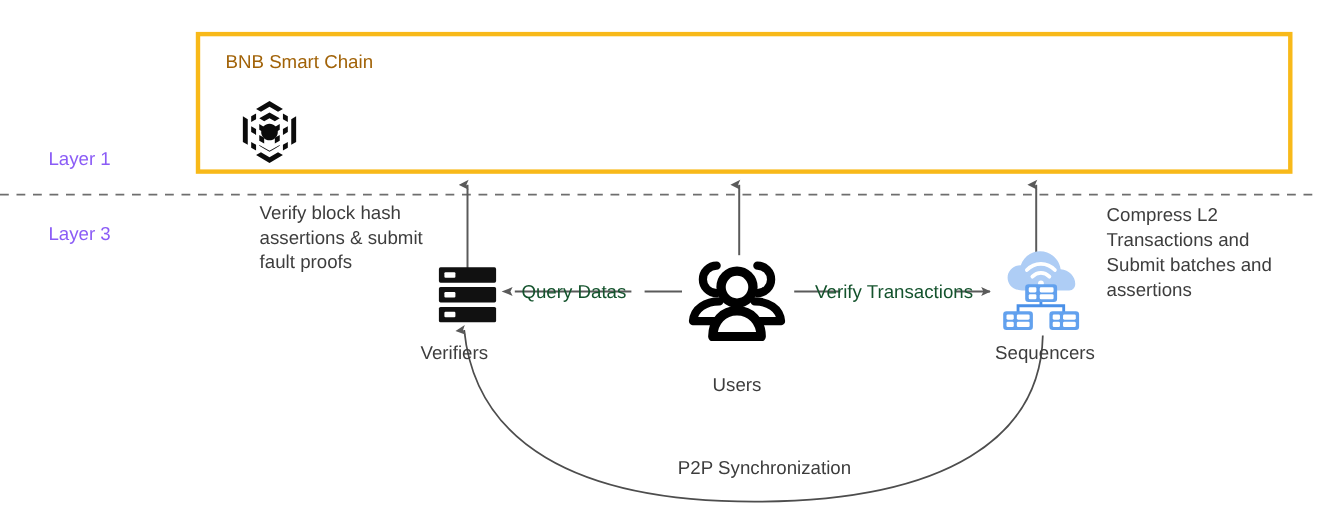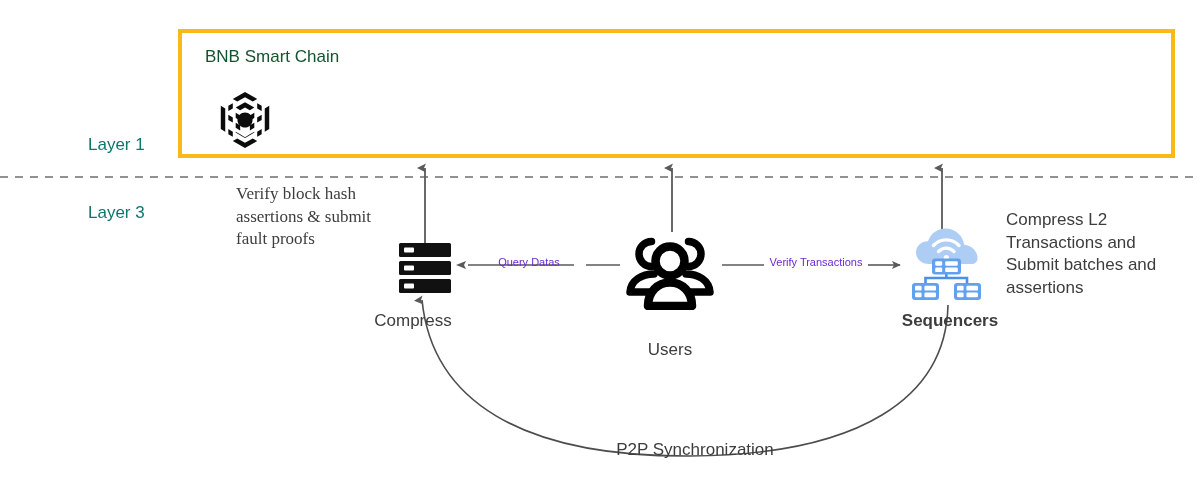--- a/index.html
+++ b/index.html
@@ -27,75 +27,72 @@
   }
   .txt {
     position: absolute;
     color: #3f3f3f;
     line-height: 1.33;
     white-space: pre-line;
   }
   
   .layer-label {
     font-size: 17px;
-    color: #0f766e;
-    margin-left: 44px;
+    color: #8b5cf6;
   }
   #layer1-label { left: 44px; top: 134px; }
   #layer2-label { left: 44px; top: 202px; }
 
   
   #l1-box {
     position: absolute;
     left: 178px;
     top: 29px;
     width: 997px;
     height: 129px;
     border: 4px solid #F8B919;
     background: #ffffff;
     box-sizing: border-box;
   }
   #l1-title {
     left: 205px;
     top: 46px;
     font-size: 17px;
-    color: #14532d;
+    color: #a16207;
   }
 
   
   .node-caption {
     font-size: 17px;
     color: #3d3d3d;
     text-align: center;
   }
   #verifiers-caption { left: 338px; top: 310px; width: 150px; }
   #users-caption { left: 595px; top: 339px; width: 150px; }
-  #sequencers-caption { left: 875px; top: 310px; width: 150px; font-weight: bold; }
+  #sequencers-caption { left: 875px; top: 310px; width: 150px; }
 
   
   .edge-label-lg {
     font-size: 17px;
     color: #3d3d3d;
   }
-  #lbl-verify { left: 236px; top: 183px; width: 190px; font-family: Liberation Serif, serif; }
+  #lbl-verify { left: 236px; top: 183px; width: 190px; }
   #lbl-deposit { left: 690px; top: 183px; width: 220px; }
-  #lbl-compress { left: 1006px; top: 185px; width: 190px; margin-top: 24px; }
+  #lbl-compress { left: 1006px; top: 185px; width: 190px; }
   #lbl-p2p {
     left: 535px;
     top: 415px;
     width: 320px;
     text-align: center;
-    margin-top: 24px;
   }
 
   
   .edge-label-sm {
-    font-size: 11px;
-    color: #6d28d9;
-    text-align: center;
+    font-size: 17px;
+    color: #14532d;
   }
   #lbl-query { left: 474px; top: 255px; width: 110px; }
   #lbl-submit-tx { left: 741px; top: 255px; width: 150px; }
 
   
   .icon-wrap { position: absolute; }
   #bnb-logo-wrap { left: 214px; top: 89px; width: 62px; height: 62px; }
   #verifiers-icon-wrap { left: 396px; top: 240px; width: 58px; height: 58px; }
   #users-icon-wrap { left: 620px; top: 222px; width: 100px; height: 88px; }
   #sequencers-icon-wrap { left: 911px; top: 228px; width: 74px; height: 78px; }
@@ -228,21 +225,21 @@
         <rect x="3" y="21" width="52" height="14" rx="1.5"></rect>
         <rect x="3" y="39" width="52" height="14" rx="1.5"></rect>
       </g>
       <g fill="#ffffff">
         <rect x="8" y="7.5" width="10" height="5" rx="1"></rect>
         <rect x="8" y="25.5" width="10" height="5" rx="1"></rect>
         <rect x="8" y="43.5" width="10" height="5" rx="1"></rect>
       </g>
     </svg>
   </div>
-  <div class="txt node-caption" id="verifiers-caption">Compress</div>
+  <div class="txt node-caption" id="verifiers-caption">Verifiers</div>
 
   <div class="icon-wrap" id="users-icon-wrap">
     <svg viewBox="0 0 100 88" width="100" height="88">
       <g fill="none" stroke="#000000" stroke-width="7.5" stroke-linecap="round" stroke-linejoin="round">
 
         <path d="M31.5 19.5 A12.5 12.5 0 1 0 31.5 44.5"></path>
 
         <path d="M68.5 19.5 A12.5 12.5 0 1 1 68.5 44.5"></path>
 
         <path d="M34 52 C22 52 11 58 10 70 L31 70"></path>

